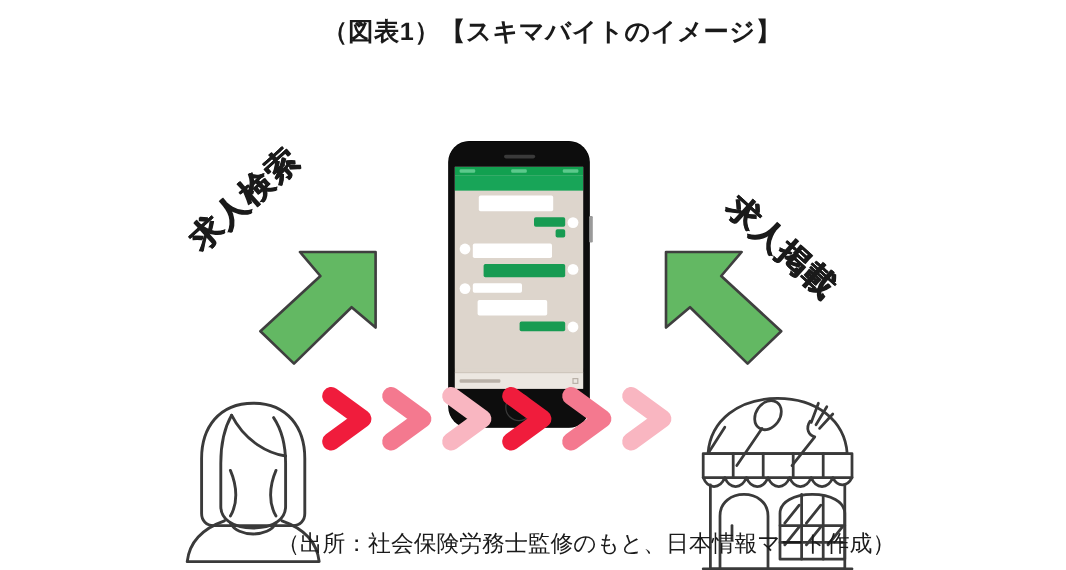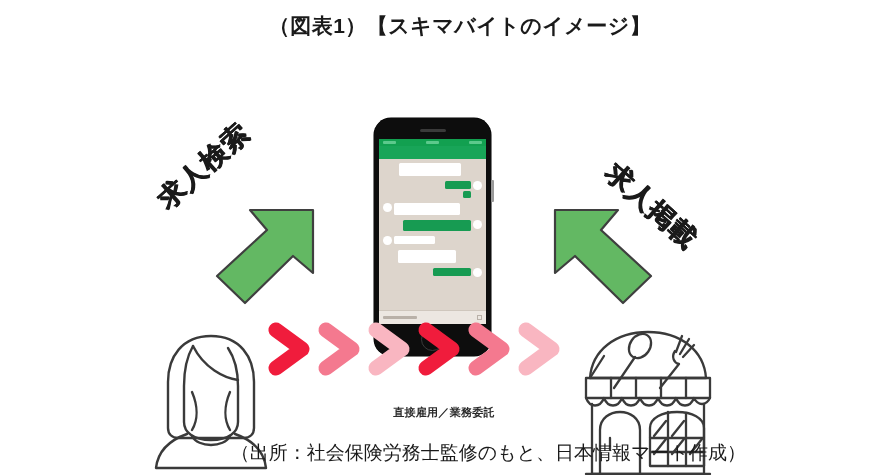--- a/index.html
+++ b/index.html
@@ -355,21 +355,20 @@
           <path d="M 10 12 L 36 31 L 10 50" stroke="#f01c3c"></path>
           <path d="M 60 12 L 86 31 L 60 50" stroke="#f4798f"></path>
           <path d="M 110 12 L 136 31 L 110 50" stroke="#f9b6c1"></path>
           <path d="M 160 12 L 186 31 L 160 50" stroke="#f01c3c"></path>
           <path d="M 210 12 L 236 31 L 210 50" stroke="#f4798f"></path>
           <path d="M 260 12 L 286 31 L 260 50" stroke="#f9b6c1"></path>
         </g>
     </svg>
   </div>
 
-  <div id="matching-sublabel">直接雇用／業務委託</div>
 
   <div id="worker-figure">
     <svg width="118" height="140" viewBox="0 0 118 140" xmlns="http://www.w3.org/2000/svg" fill="none" stroke="#3a3a3a" stroke-width="2.4" stroke-linejoin="round" stroke-linecap="round">
 
       <path d="M59 6 C 30 6 16 27 16 52 L 16 98 C 16 104 20 108 26 108
                L 92 108 C 98 108 102 104 102 98 L 102 52 C 102 27 88 6 59 6 Z"></path>
 
       <path d="M41 16 C 33 30 32 44 32 56 L 32 92 C 32 102 41 110 59 110
                C 77 110 86 102 86 92 L 86 56 C 86 44 84 30 76 18"></path>
 

